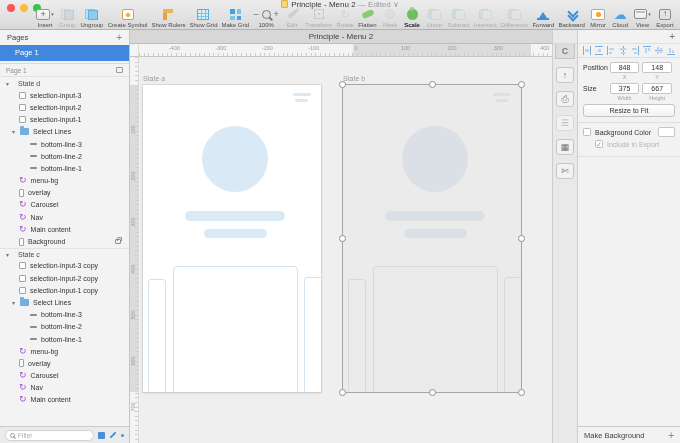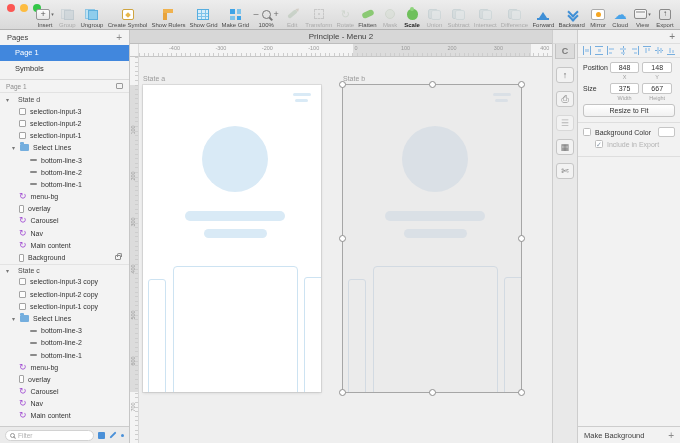--- a/index.html
+++ b/index.html
@@ -228,20 +228,24 @@
 <body>
 
 <div class="window">
 
   <div class="titlebar">
     <div class="traffic">
       <span class="dot" id="dot-close" style="background: rgb(252, 87, 83);"></span>
       <span class="dot" id="dot-min" style="background: rgb(253, 188, 64);"></span>
       <span class="dot" id="dot-zoom" style="background: rgb(51, 199, 72);"></span>
     </div>
+    <div class="win-title">
+      <span class="docicon"></span><span>Principle - Menu 2</span>
+      <span class="muted"> <span>— Edited</span> ∨</span>
+    </div>
     <div class="tools" id="tools">
         <div class="tgroup">
           <div class="tbtn">
             <span class="icwrap">
               <span class="ic ic-plus"></span>
               <span class="caret">▾</span>
             </span>
             <span class="lbl">Insert</span>
           </div>
         </div>
@@ -411,21 +415,20 @@
       </div>
   </div>
 
   <div class="sidebar">
     <div class="pages-head">
       <span>Pages</span>
       <span class="pages-add">+</span>
     </div>
     <div id="pages-list">
         <div class="page-row selected">Page 1</div>
-        <div class="page-row">Symbols</div>
       </div>
     <div class="pages-sep"></div>
     <div class="list-head">
       <span>Page 1</span>
       <span class="boxic"></span>
     </div>
     <div class="layers" id="layers">
         <div class="lrow header">
           <span class="tri">▾</span>
           <span class="gap"></span>

